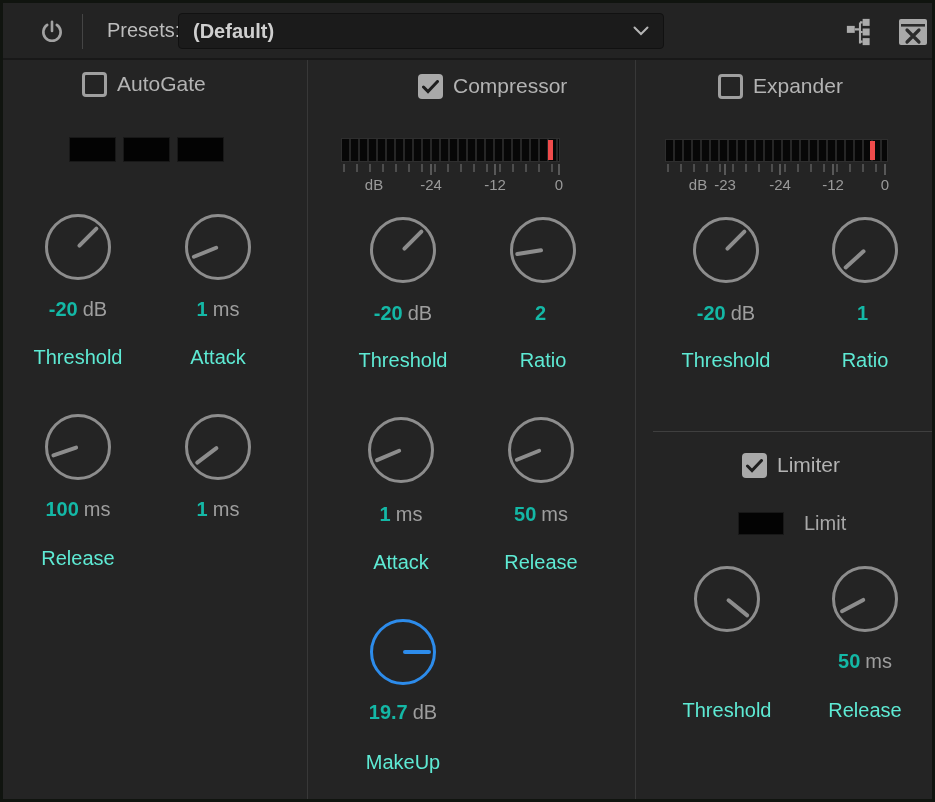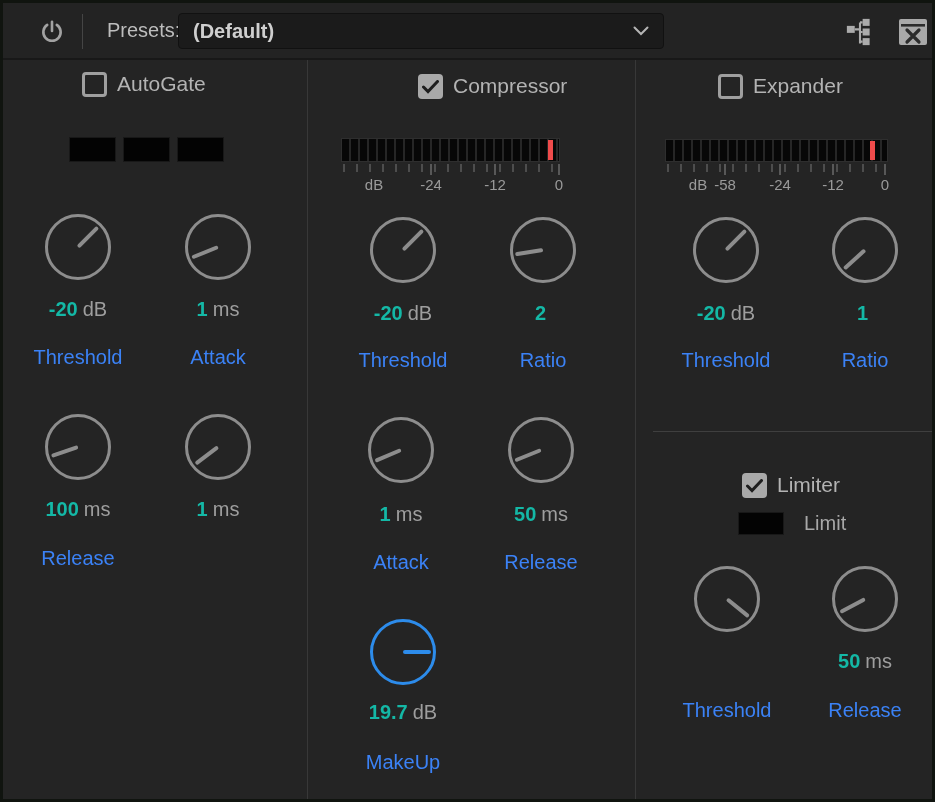--- a/index.html
+++ b/index.html
@@ -57,21 +57,21 @@
   .knob .pointer {
     position:absolute; left:50%; bottom:50%; width:4px; height:28px;
     margin-left:-2px; background:#8d8d8d; border-radius:2px;
     transform-origin:50% 100%; transform:rotate(var(--angle,0deg));
   }
   .knob.blue { border-color:#2d8ceb; }
   .knob.blue .pointer { background:#2d8ceb; }
   .kval { position:absolute; width:150px; text-align:center; font-size:20px; cursor:ew-resize; }
   .kval .num { color:#14b8a6;font-weight:bold; }
   .kval .unit { color:#9e9e9e; margin-left:5px; }
-  .klabel { position:absolute; width:150px; text-align:center; font-size:20px; color:#3b82f6; }
+  .klabel { position:absolute; width:150px; text-align:center; font-size:20px; color:#5eead4; }
 </style>
 </head>
 <body>
 
 <div class="window">
 
   <div class="topbar">
     <div class="iconbtn" style="left:35px;top:15px;width:28px;height:28px;">
       <svg width="26" height="26" viewBox="0 0 24 24">
         <path d="M12 2.5 V11" stroke="#a2a2a2" stroke-width="2.4" fill="none" stroke-linecap="round"></path>
@@ -218,42 +218,42 @@
 
     <div class="meter-strip" style="left:662px;top:79px;width:223px;height:23px;">
       <div class="meter-red" style="left: 204px;"></div>
     </div>
     <div class="meter-ticks" style="left:664px;top:104px;width:221px;"></div>
     <div class="tick-long" style="left:721px;top:104px;"></div>
     <div class="tick-long" style="left:776px;top:104px;"></div>
     <div class="tick-long" style="left:829px;top:104px;"></div>
     <div class="tick-long" style="left:881px;top:104px;"></div>
     <div class="meter-lbl" style="left:695px;top:116px;">dB</div>
-    <div class="meter-lbl" style="left:722px;top:116px;">-58</div>
+    <div class="meter-lbl" style="left:722px;top:116px;">-23</div>
     <div class="meter-lbl" style="left:777px;top:116px;">-24</div>
     <div class="meter-lbl" style="left:830px;top:116px;">-12</div>
     <div class="meter-lbl" style="left:882px;top:116px;">0</div>
 
     <div class="knob" style="left:690px;top:157px;">
       <div class="pointer" style="--angle: 45deg;"></div>
     </div>
     <div class="kval" style="left:648px;top:242px;">
       <span class="num">-20</span><span class="unit">dB</span>
     </div>
     <div class="klabel" style="left:648px;top:289px;">Threshold</div>
 
     <div class="knob" style="left:829px;top:157px;">
       <div class="pointer" style="--angle: 228deg;"></div>
     </div>
     <div class="kval" style="left:787px;top:242px;">
       <span class="num">1</span><span class="unit"></span>
     </div>
     <div class="klabel" style="left:787px;top:289px;">Ratio</div>
 
-    <div class="sec-title" style="left:739px;top:393px;margin-top:20px;">
+    <div class="sec-title" style="left:739px;top:393px;">
       <div class="cb checked">
         <svg width="17" height="14" viewBox="0 0 17 14">
           <path d="M1.5 7 L6 11.5 L15.5 1.5" stroke="#1e1e1e" stroke-width="3" fill="none" stroke-linecap="round"></path>
         </svg>
       </div>
       <span class="txt">Limiter</span>
     </div>
     <div class="led-single" style="left:735px;top:452px;"></div>
     <div class="led-label" style="left:801px;top:452px;">Limit</div>
 

